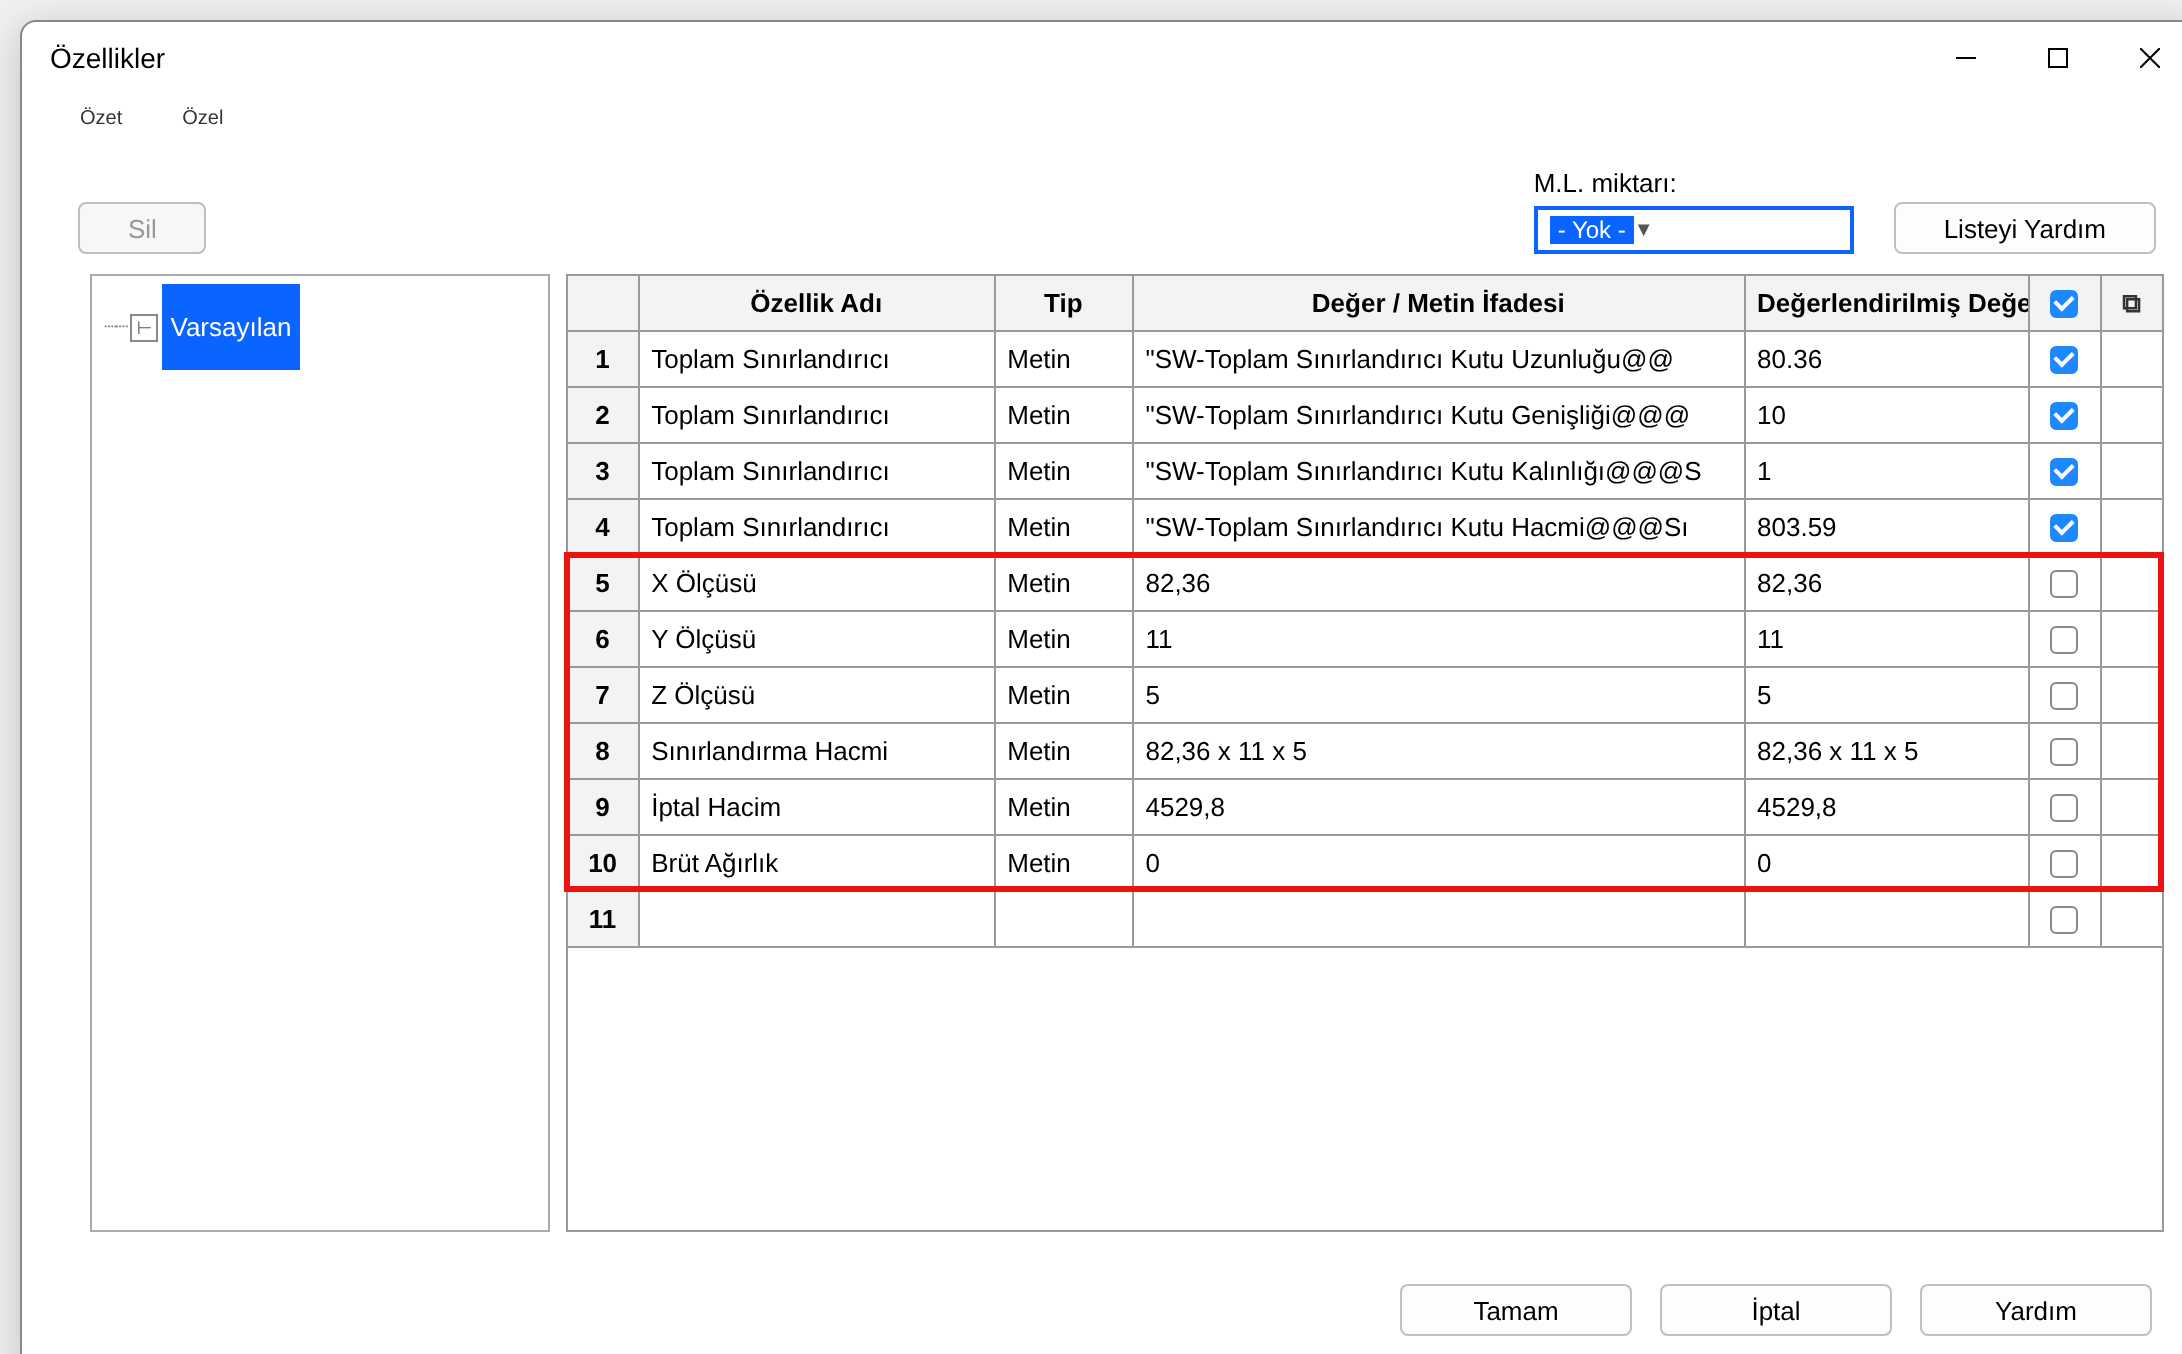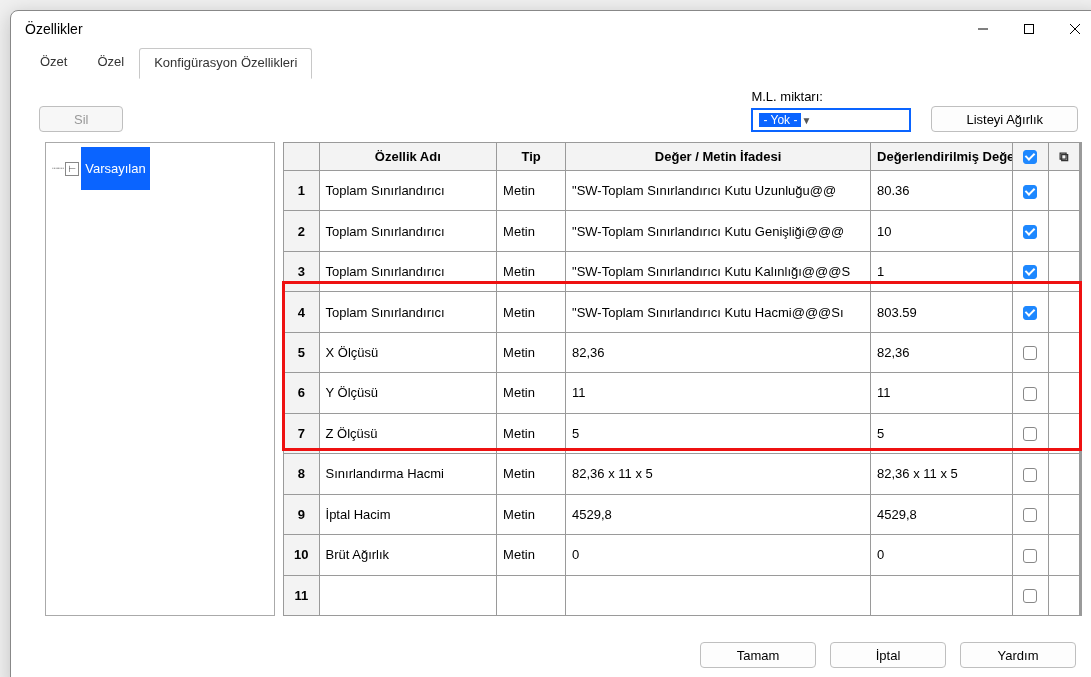--- a/index.html
+++ b/index.html
@@ -4,38 +4,38 @@
 <style>
 * { box-sizing: border-box; font-family: 'Segoe UI', Tahoma, sans-serif; }
 body { margin: 0; background: #f0f0f0; padding: 10px; }
 .window { width: 1091px; height: 677px; background: #fff; border: 1px solid #888; border-radius: 8px 8px 0 0; box-shadow: 0 4px 20px rgba(0,0,0,.2); position: relative; display: flex; flex-direction: column; }
 .titlebar { height: 36px; display: flex; align-items: center; padding: 0 2px 0 14px; }
 .title { font-size: 14px; color: #000; flex: 1; }
 .winbtns { display: flex; }
 .winbtn { width: 46px; height: 32px; display: flex; align-items: center; justify-content: center; cursor: default; }
 .winbtn svg { width: 10px; height: 10px; }
 .tabstrip { display: flex; gap: 0; padding: 0 14px; border-bottom: 1px solid transparent; }
-.tab { padding: 6px 14px 8px; font-size: 13px; color: #333; cursor: default; border: 1px solid transparent; border-bottom: none; }
+.tab { padding: 6px 14px 8px; font-size: 10px; color: #333; cursor: default; border: 1px solid transparent; border-bottom: none; }
 .tab.active { border-color: #c8c8c8; border-bottom: 1px solid #fff; background: #fff; position: relative; top: 1px; border-radius: 3px 3px 0 0; }
 .toolbar-row { display: flex; align-items: flex-end; padding: 10px 22px 10px 28px; gap: 20px; }
-.btn { height: 26px; padding: 0 34px; font-size: 13px; border: 1px solid #bfbfbf; border-radius: 4px; background: #fdfdfd; cursor: default; display: inline-flex; align-items: center; justify-content: center; }
+.btn { height: 26px; padding: 0 24px; font-size: 13px; border: 1px solid #bfbfbf; border-radius: 4px; background: #fdfdfd; cursor: default; display: inline-flex; align-items: center; justify-content: center; }
 .btn.disabled { color: #999; background: #f7f7f7; }
 .ml-group { margin-left: auto; display: flex; flex-direction: column; gap: 4px; }
 .ml-label { font-size: 13px; color: #000; }
 .select { width: 160px; height: 24px; border: 2px solid #0a64ff; background: #fff; display: flex; align-items: center; padding: 0 4px 0 6px; font-size: 13px; }
 .select .opt { background: #0a64ff; color: #fff; padding: 0 4px; font-size: 12px; }
 .select .caret { color: #555; font-size: 10px; }
 .edit-list-btn { align-self: flex-end; }
 .body-split { flex: 1; display: flex; padding: 0 18px 14px 34px; gap: 8px; min-height: 0; }
 .tree-panel { width: 230px; border: 1px solid #aaa; padding: 4px 6px; overflow: auto; }
 .tree-item { font-size: 13px; display: flex; align-items: center; gap: 2px; }
 .tree-item .conn { color: #888; font-size: 11px; letter-spacing: -1px; }
 .tree-item .icon { width: 14px; height: 14px; border: 1px solid #888; display: inline-flex; align-items: center; justify-content: center; font-size: 9px; color: #555; }
 .tree-item .label { background: #0a64ff; color: #fff; padding: 14px 4px; }
-.grid-panel { flex: 1; display: flex; flex-direction: row; position: relative; }
+.grid-panel { flex: 1; display: flex; flex-direction: column; position: relative; }
 table.grid { border-collapse: collapse; width: 100%; table-layout: fixed; }
 table.grid th, table.grid td { border: 1px solid #9a9a9a; font-size: 13px; padding: 4px 6px; height: 28px; text-align: left; overflow: hidden; white-space: nowrap; text-overflow: clip; }
 table.grid th { background: #f3f3f3; font-weight: 600; text-align: center; }
 table.grid td.rownum { background: #f3f3f3; text-align: center; font-weight: 600; width: 34px; }
 .col-name { width: 170px; }
 .col-type { width: 66px; }
 .col-expr { width: 292px; }
 .col-eval { width: 136px; }
 .col-chk { width: 34px; text-align: center !important; }
 .col-link { width: 30px; text-align: center !important; }
@@ -71,33 +71,32 @@
             <line x1="0" y1="0" x2="10" y2="10" stroke="#000" stroke-width="1"></line>
             <line x1="10" y1="0" x2="0" y2="10" stroke="#000" stroke-width="1"></line>
           </svg>
         </div>
     </div>
   </div>
 
   <div class="tabstrip">
     <div class="tab">Özet</div>
     <div class="tab">Özel</div>
-    <div class="tab active">Konfigürasyon Özellikleri</div>
   </div>
 
   <div class="toolbar-row">
     <div class="btn disabled">Sil</div>
     <div class="ml-group">
       <div class="ml-label">M.L. miktarı:</div>
       <div class="select">
         <span class="opt">- Yok -</span>
         <span class="caret">▼</span>
       </div>
     </div>
-    <div class="btn edit-list-btn">Listeyi Ağırlık</div>
+    <div class="btn edit-list-btn">Listeyi Yardım</div>
   </div>
 
   <div class="body-split">
     <div class="tree-panel">
       <div class="tree-item">
         <span class="conn">┈┈</span>
         <span class="icon">⊢</span>
         <span class="label">Varsayılan</span>
       </div>
     </div>

